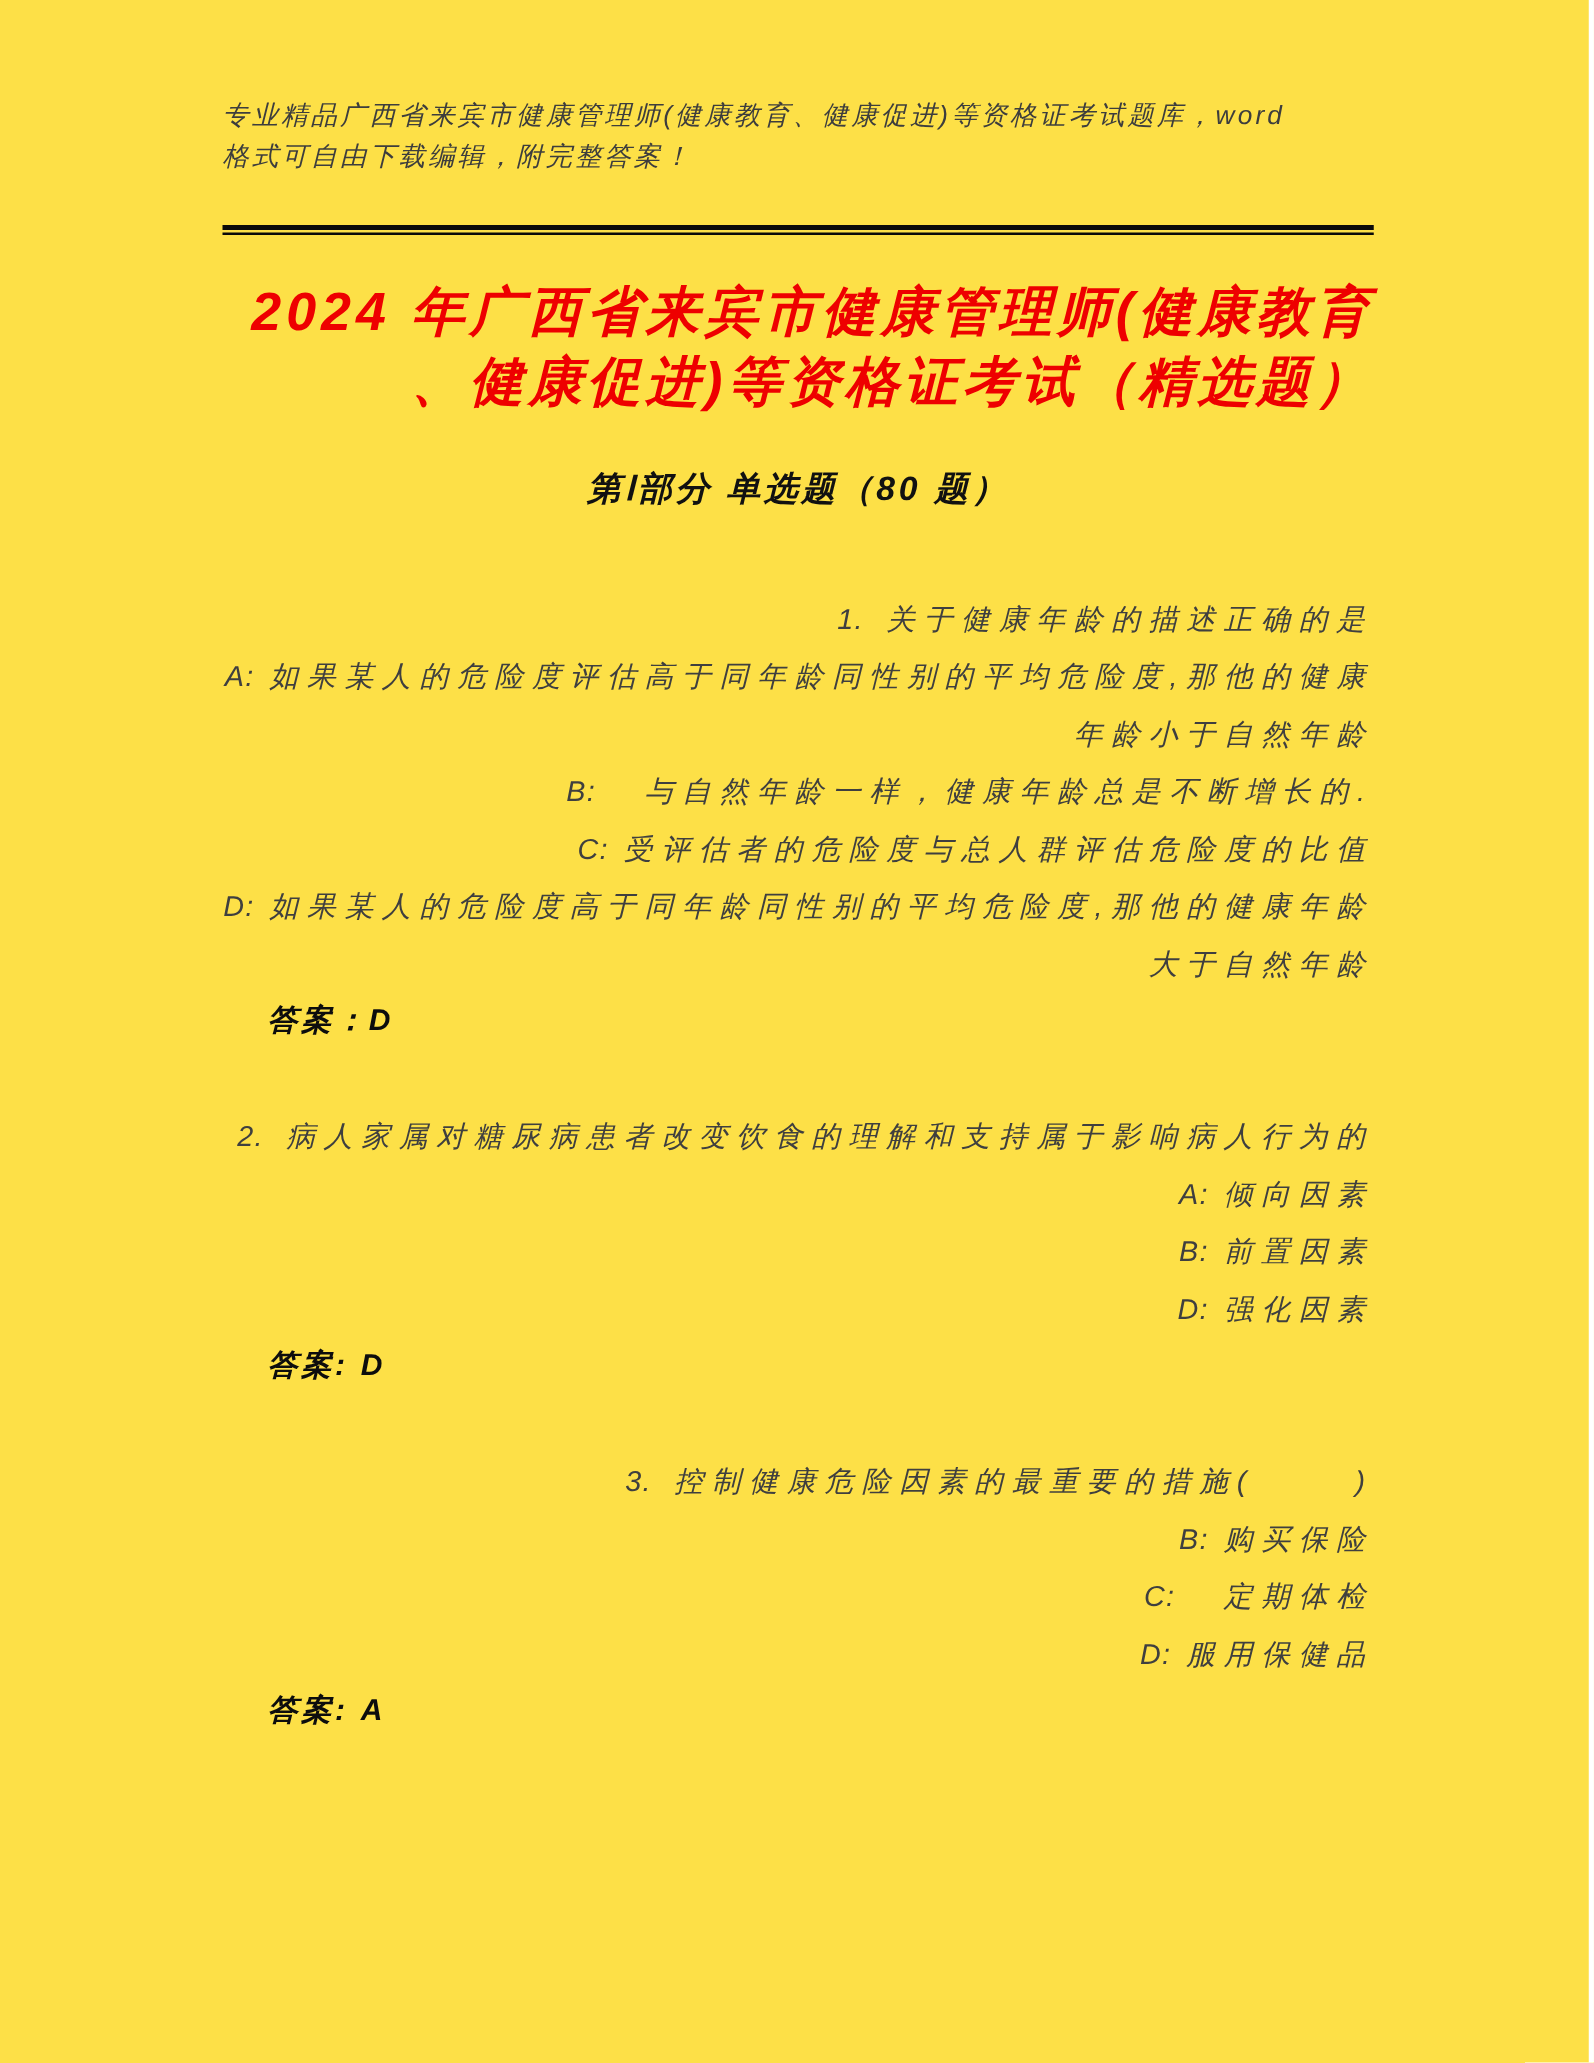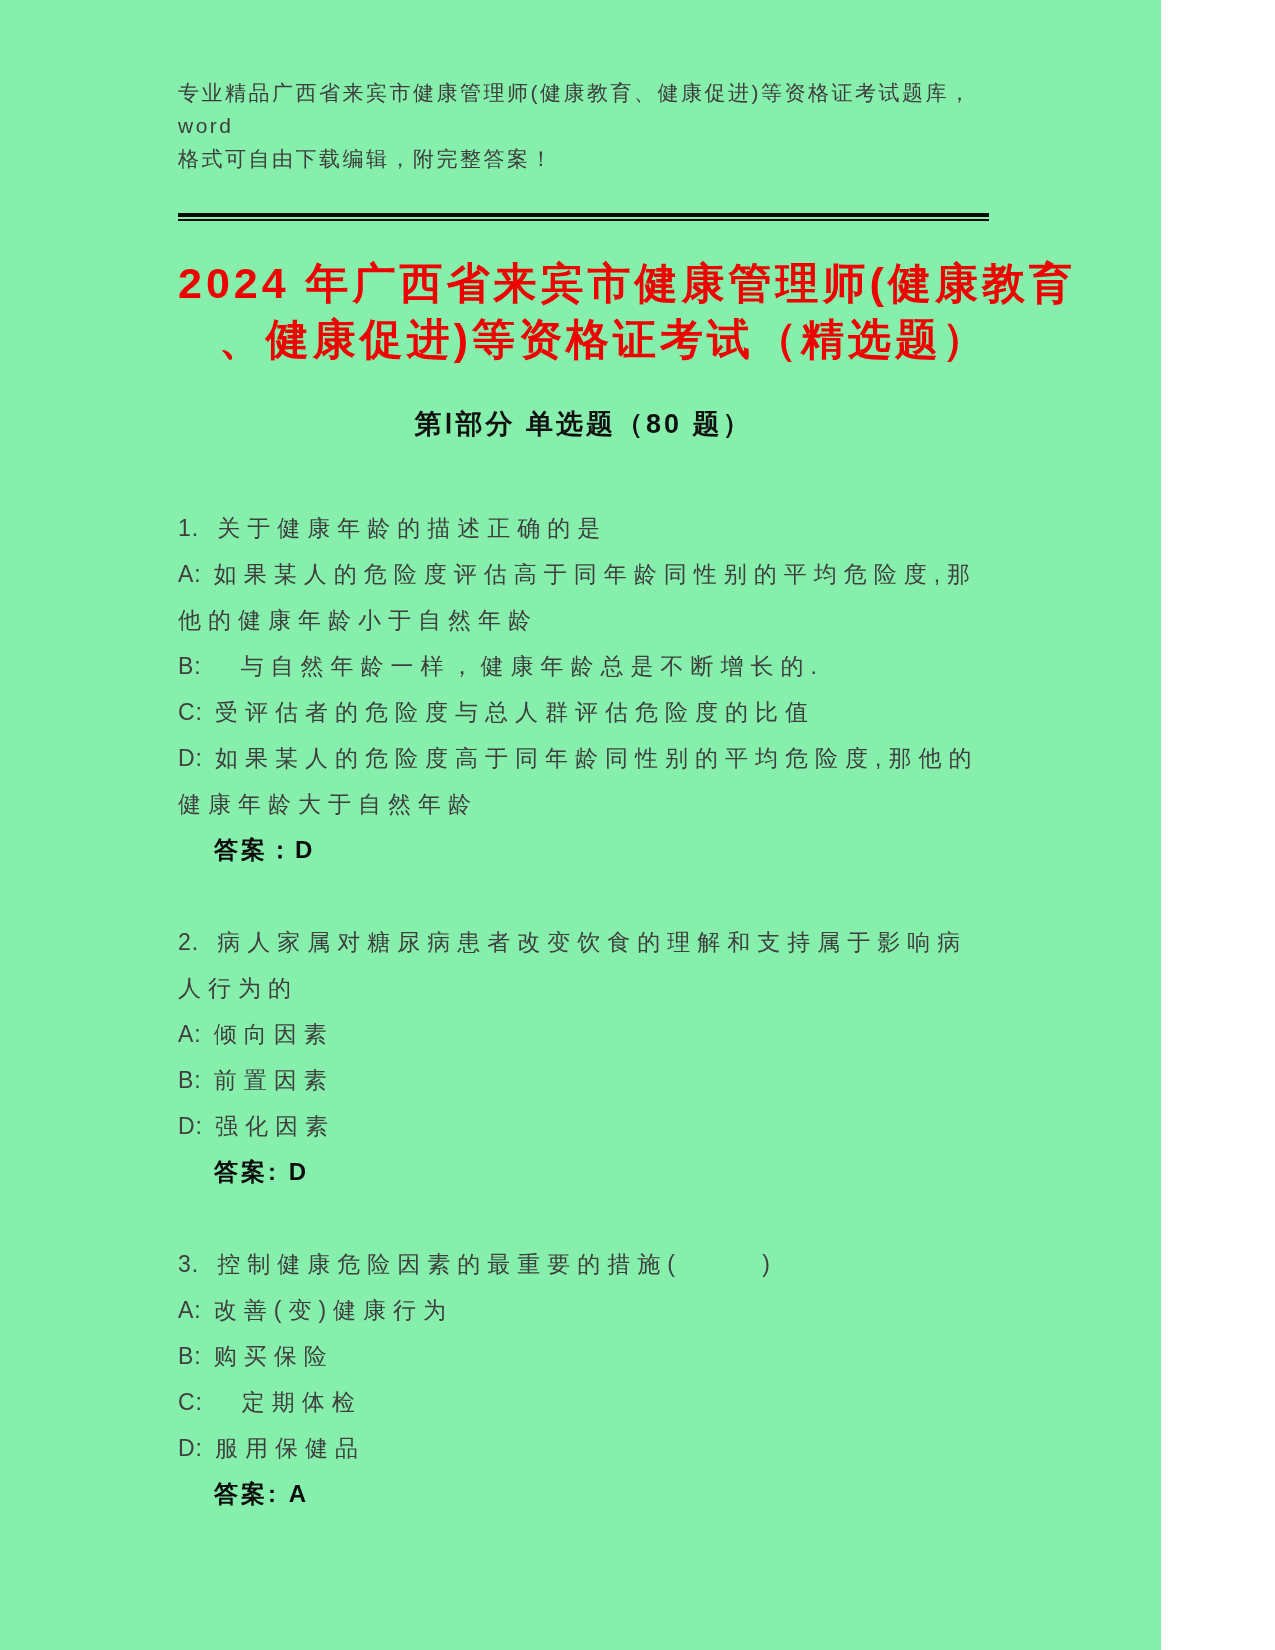--- a/index.html
+++ b/index.html
@@ -1,21 +1,22 @@
 <!DOCTYPE html>
 <html><head>
 <meta charset="utf-8">
 <style>
   html,body { margin:0; padding:0; background:#ffffff; }
   .page {
     position:relative;
-    width:1161px; height:1650px;
-    background:#86efac;
+    width:1271px; height:1650px;
+    background:#fde047;
     font-family:"Liberation Sans", sans-serif;
     overflow:hidden;
+    font-style:italic;
   }
   .content { padding:76px 172px 0 178px; }
 
   .header-note {
     font-size:21px;
     line-height:33px;
     color:#3d3d3d;
     letter-spacing:2.5px;
   }
   .header-note .hline { white-space:pre-wrap; }
@@ -49,20 +50,21 @@
   }
 
   .questions { margin-top:64px; }
   .question-block + .question-block { margin-top:46px; }
 
   .qa-line {
     font-size:23px;
     line-height:46px;
     letter-spacing:7px;
     color:#3f3f3f;
+    text-align:right;
   }
   .q-num { margin-right:18px; letter-spacing:1px; }
   .q-text, .opt-text { white-space:pre-wrap; }
   .opt-label { margin-right:12px; letter-spacing:1px; }
 
   .answer-line {
     font-size:24px;
     line-height:46px;
     letter-spacing:3px;
     font-weight:bold;
@@ -129,23 +131,20 @@
         <div class="answer-line">
           <span>答案:</span> <span>D</span>
         </div>
       </div>
 
       <div class="question-block">
         <div class="qa-line">
           <span class="q-num">3.</span><span class="q-text">控制健康危险因素的最重要的措施(      )</span>
         </div>
         <div class="qa-line">
-          <span class="opt-label">A:</span><span class="opt-text">改善(变)健康行为</span>
-        </div>
-        <div class="qa-line">
           <span class="opt-label">B:</span><span class="opt-text">购买保险</span>
         </div>
         <div class="qa-line">
           <span class="opt-label">C:</span><span class="opt-text">  定期体检</span>
         </div>
         <div class="qa-line">
           <span class="opt-label">D:</span><span class="opt-text">服用保健品</span>
         </div>
         <div class="answer-line">
           <span>答案:</span> <span>A</span>

